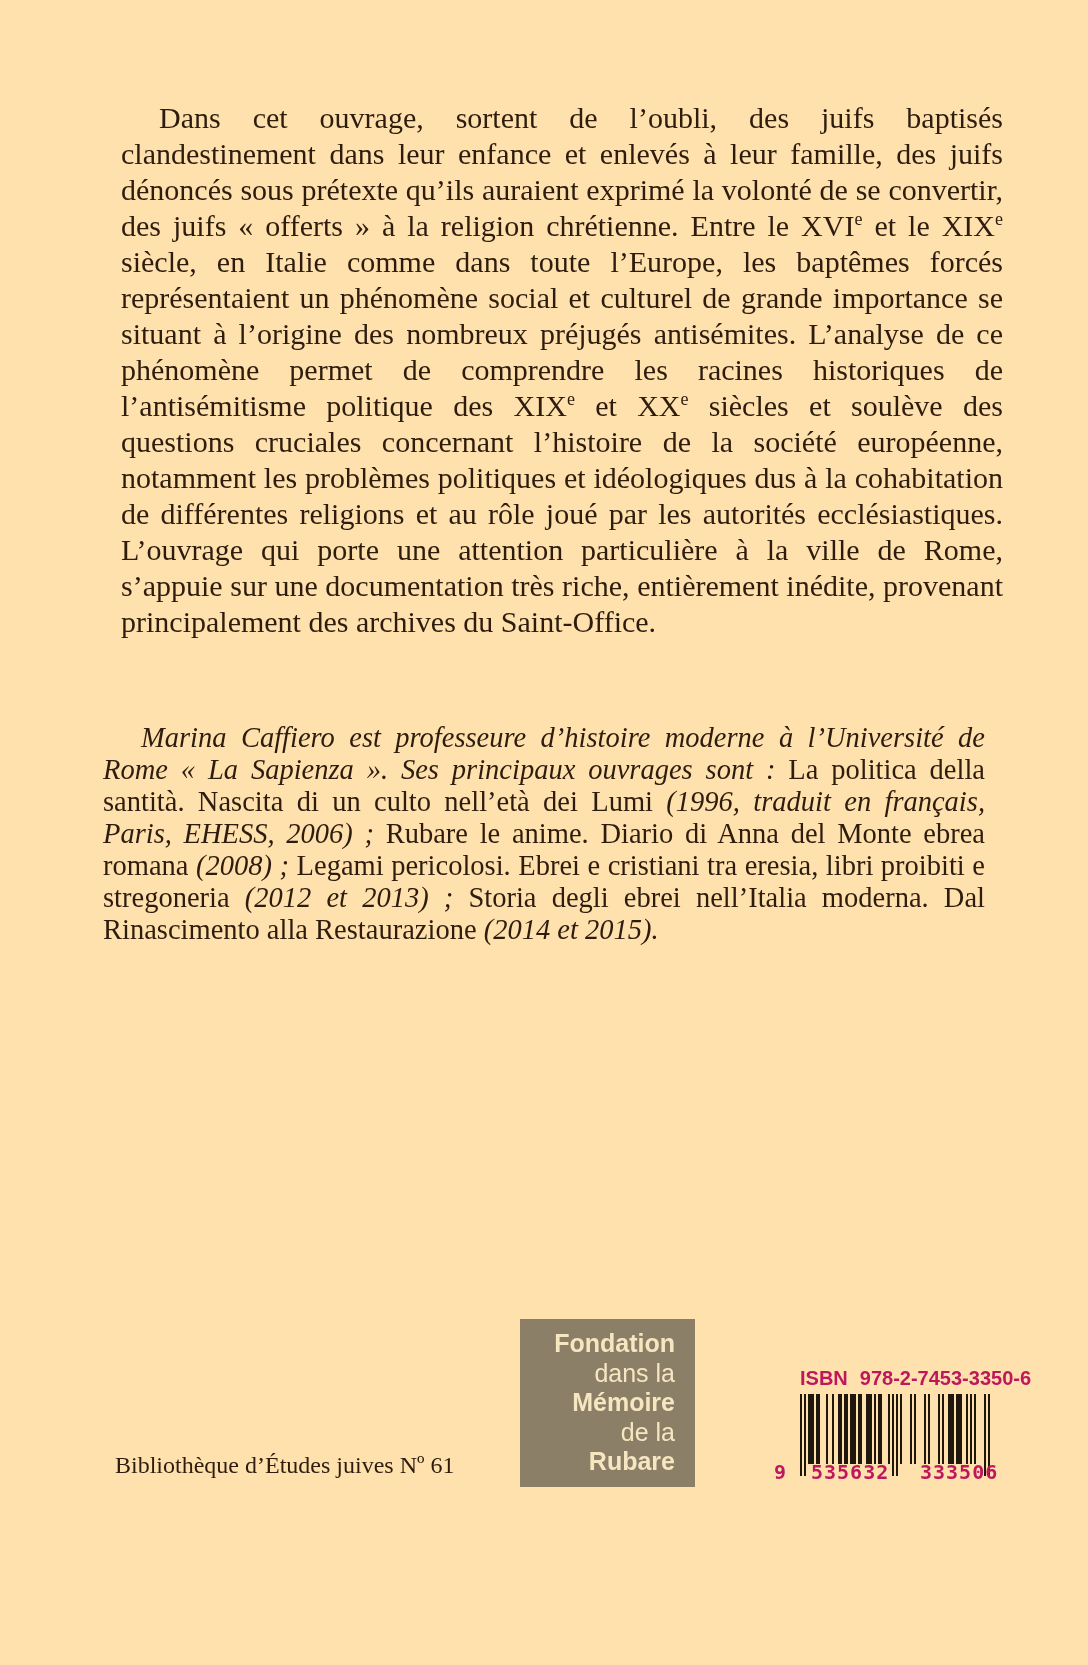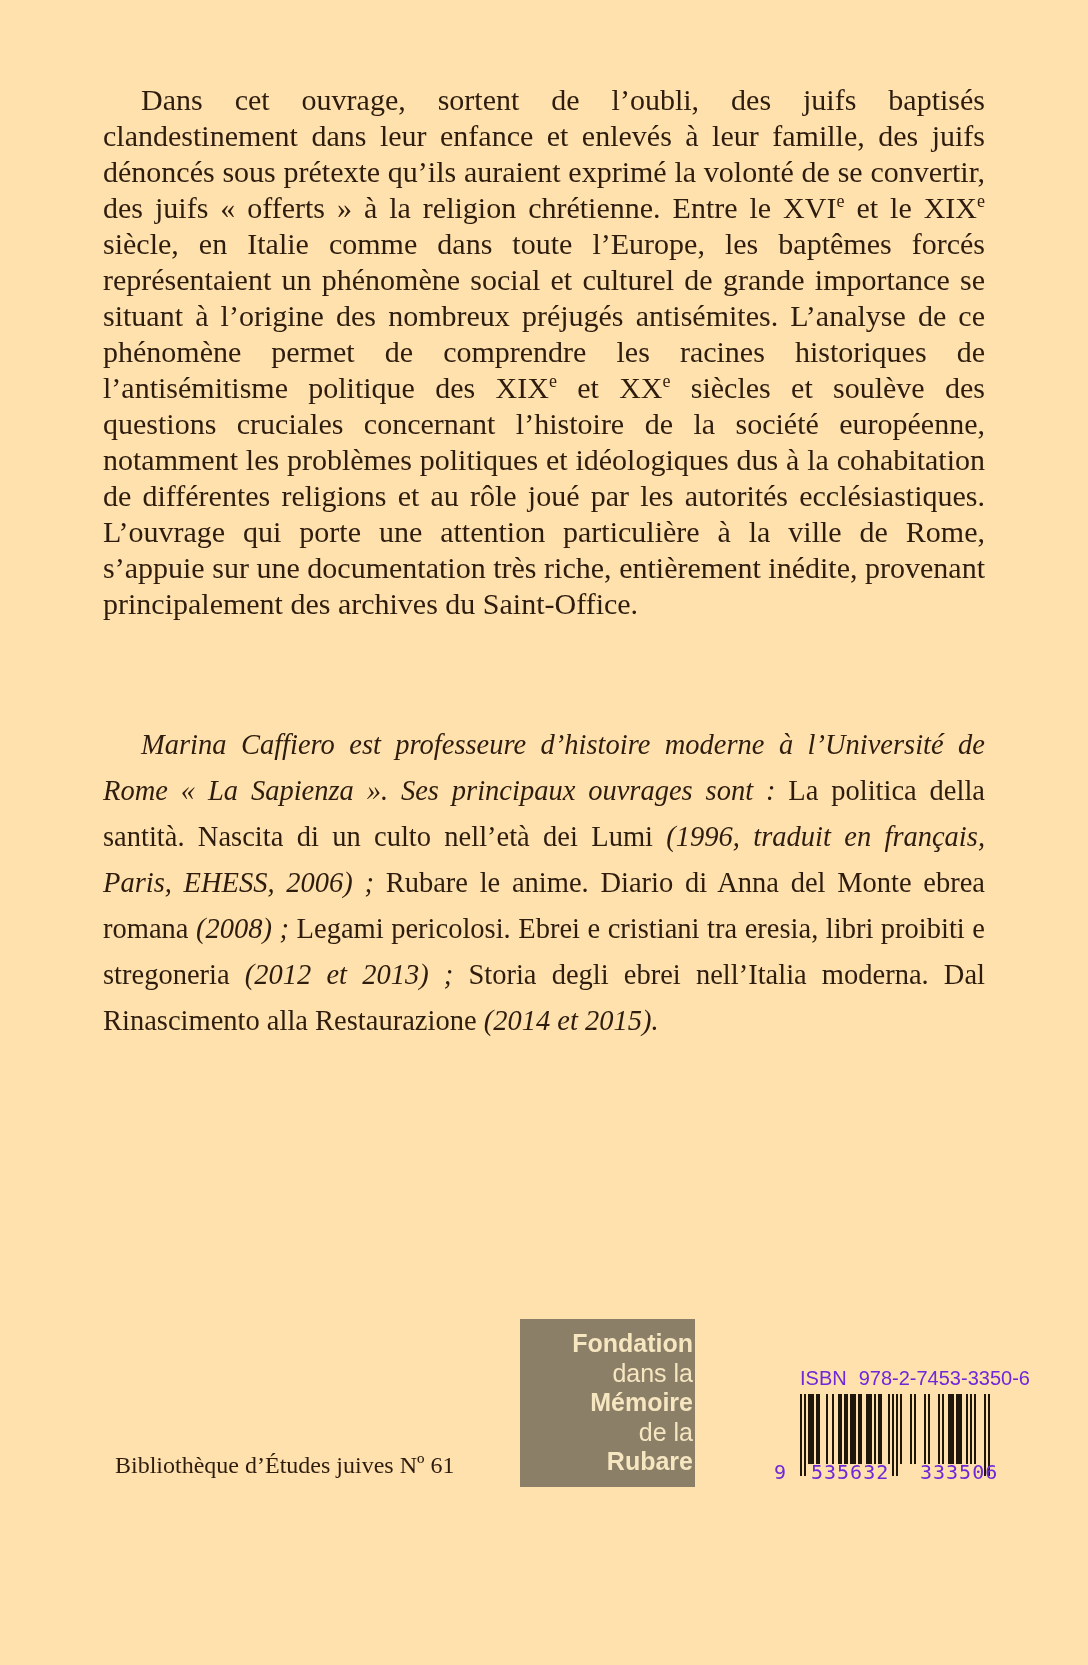--- a/index.html
+++ b/index.html
@@ -13,39 +13,39 @@
     background: #ffe1ae;
     color: #2e1d0e;
     font-family: "Liberation Serif", serif;
     overflow: hidden;
   }
   .synopsis {
     position: absolute;
     left: 103px;
     top: 82px;
     width: 882px;
-    margin: 0;
+    margin: 18px;
     font-size: 30px;
     line-height: 36px;
     text-align: justify;
     text-indent: 38px;
   }
   .synopsis sup {
     font-size: 60%;
     line-height: 0;
     vertical-align: super;
   }
   .bio {
     position: absolute;
     left: 103px;
     top: 722px;
     width: 882px;
     margin: 0;
     font-size: 28.5px;
-    line-height: 46px;
+    line-height: 32px;
     text-align: justify;
     text-indent: 38px;
   }
   .bio i { font-style: italic; }
   .series {
     position: absolute;
     left: 115px;
     top: 1452px;
     font-size: 24px;
     white-space: nowrap;
@@ -59,30 +59,31 @@
     box-sizing: border-box;
     background: #8b7f68;
     color: #f7e7c1;
     font-family: "Liberation Sans", sans-serif;
     font-size: 25px;
     line-height: 29.5px;
     display: flex;
     flex-direction: column;
     justify-content: center;
     align-items: flex-end;
-    padding-right: 2px;
+    padding-right: 20px;
   }
   .logo .logo-line { white-space: nowrap; }
   .logo .bold { font-weight: bold; }
   .isbn-block {
     position: absolute;
     left: 777px;
     top: 1366px;
     width: 215px;
-    color: #6d28d9;
+    color: #be185d;
+    font-weight: bold;
   }
   .isbn-label {
     font-family: "Liberation Sans", sans-serif;
     font-size: 20px;
     line-height: 24px;
     white-space: nowrap;
     margin-left: 23px;
   }
   .isbn-label .isbn-number { margin-left: 12px; }
   .barcode {

